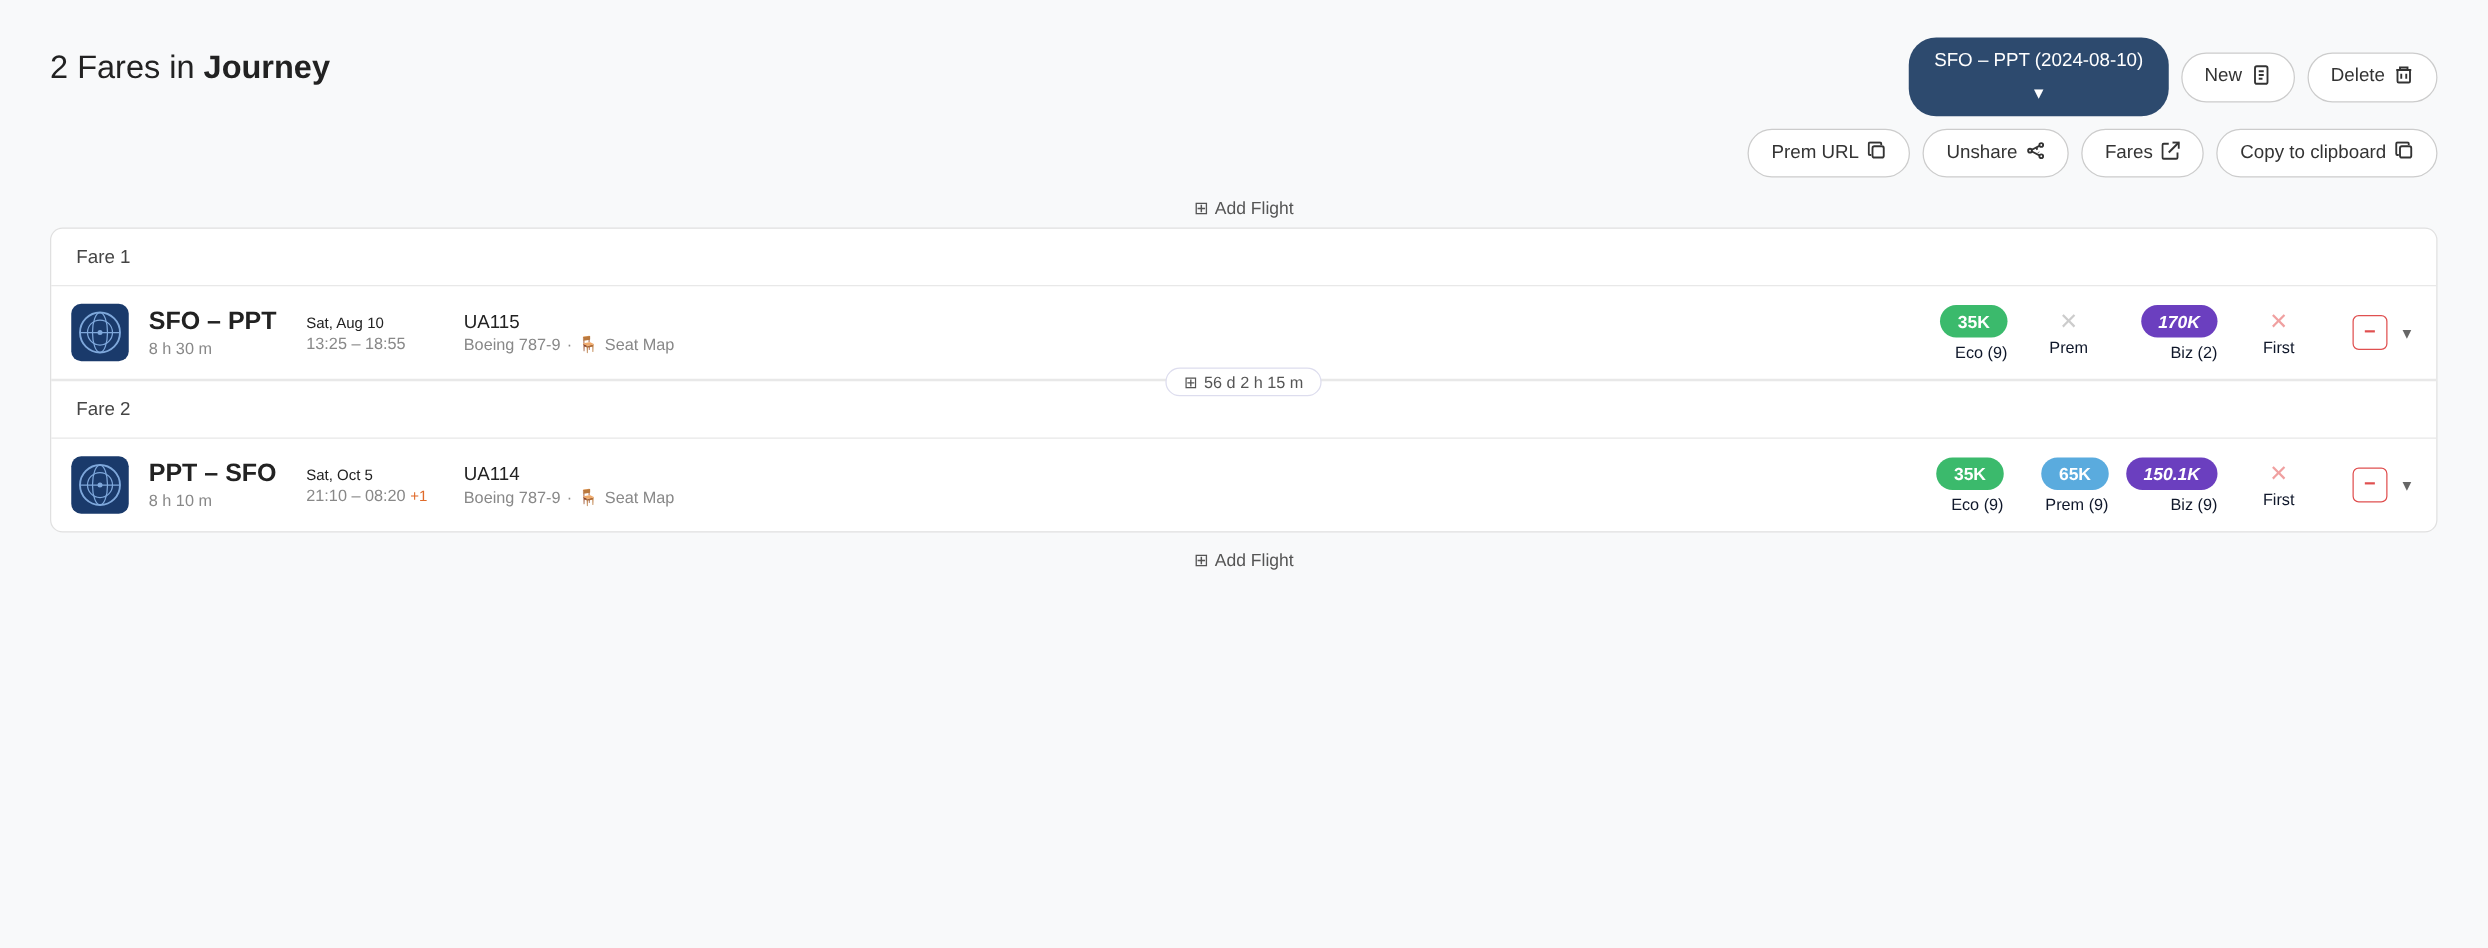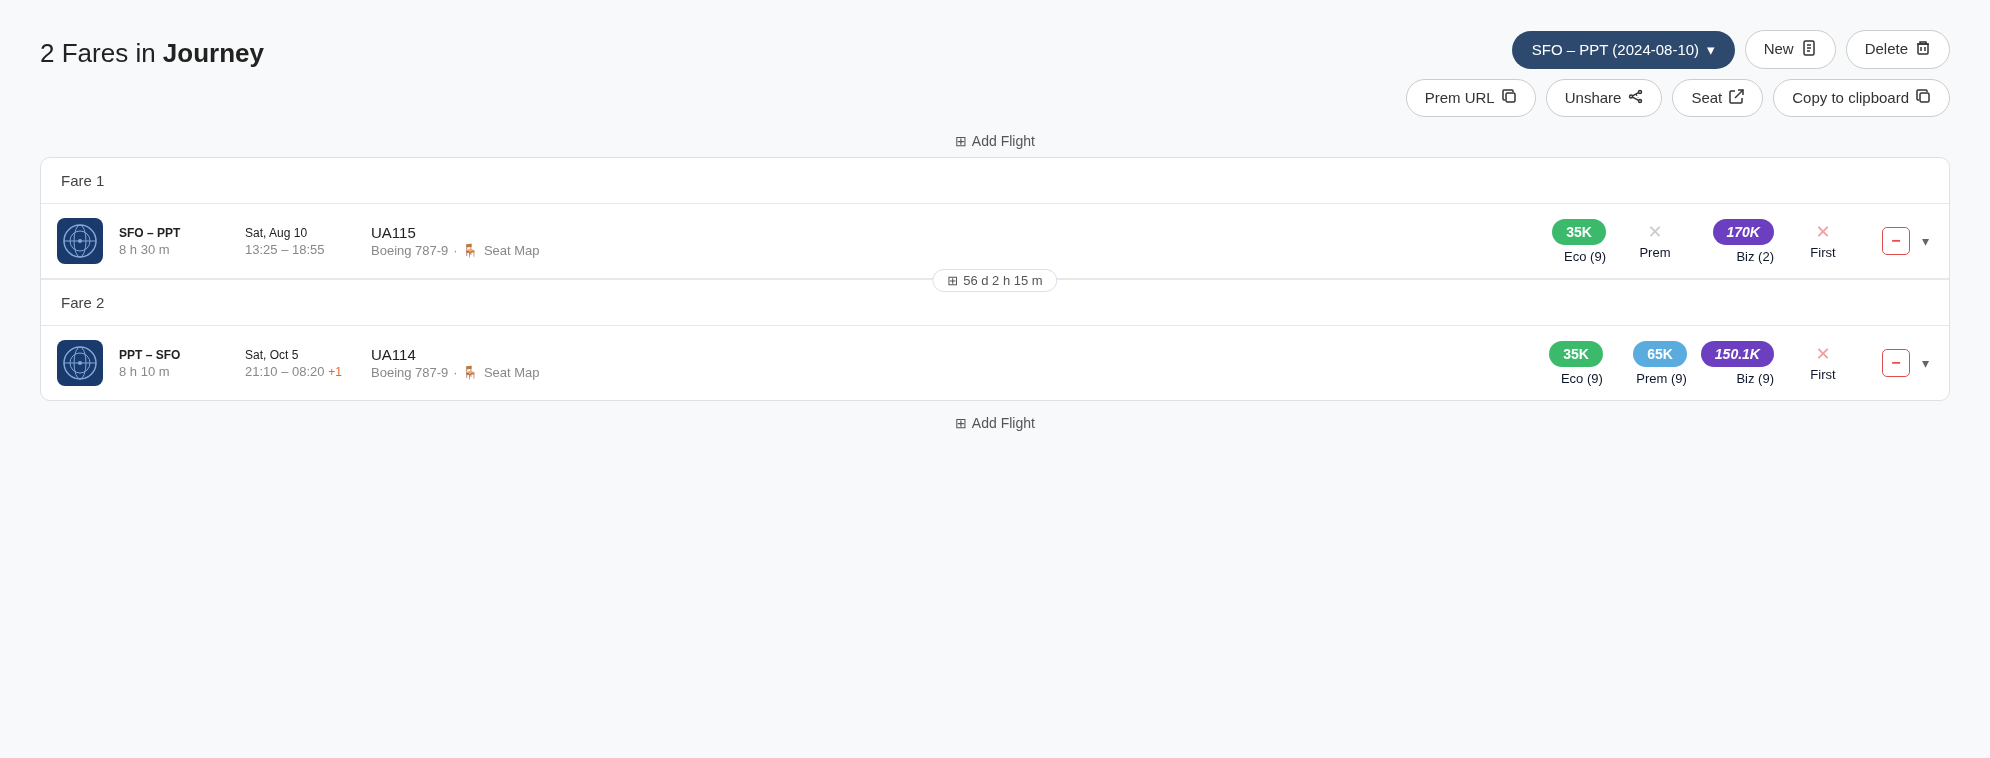--- a/index.html
+++ b/index.html
@@ -45,20 +45,21 @@
       color: #fff;
       border: none;
       border-radius: 22px;
       padding: 10px 20px;
       font-size: 15px;
       cursor: pointer;
       display: flex;
       align-items: center;
       gap: 8px;
       font-weight: 500;
+      flex-direction: column;
     }
 
     .outline-btn {
       background: #fff;
       color: #333;
       border: 1.5px solid #ccc;
       border-radius: 22px;
       padding: 9px 18px;
       font-size: 15px;
       cursor: pointer;
@@ -132,21 +133,21 @@
     .airline-logo svg {
       width: 36px;
       height: 36px;
       opacity: 0.9;
     }
 
     .flight-info {
       min-width: 110px;
     }
     .flight-route {
-      font-size: 12px;
+      font-size: 20px;
       font-weight: 600;
       color: #222;
     }
     .flight-duration {
       font-size: 13px;
       color: #888;
       margin-top: 2px;
     }
 
     .flight-date {
@@ -344,21 +345,21 @@
             <circle cx="12" cy="3" r="1.5"></circle>
             <circle cx="12" cy="12" r="1.5"></circle>
             <circle cx="3" cy="7.5" r="1.5"></circle>
             <line x1="4.5" y1="6.8" x2="10.5" y2="3.7"></line>
             <line x1="4.5" y1="8.2" x2="10.5" y2="11.3"></line>
             <line x1="8" y1="5" x2="10" y2="9" stroke-dasharray="2,2"></line>
           </svg>
         </span>
       </button>
       <button class="outline-btn">
-        <span>Seat</span>
+        <span>Fares</span>
         <span>
           <svg width="15" height="15" viewBox="0 0 15 15" fill="none" stroke="currentColor" stroke-width="1.5">
             <path d="M6 2H2a1 1 0 00-1 1v10a1 1 0 001 1h10a1 1 0 001-1V9"></path>
             <polyline points="9,1 14,1 14,6"></polyline>
             <line x1="14" y1="1" x2="6" y2="9"></line>
           </svg>
         </span>
       </button>
       <button class="outline-btn">
         <span>Copy to clipboard</span>

